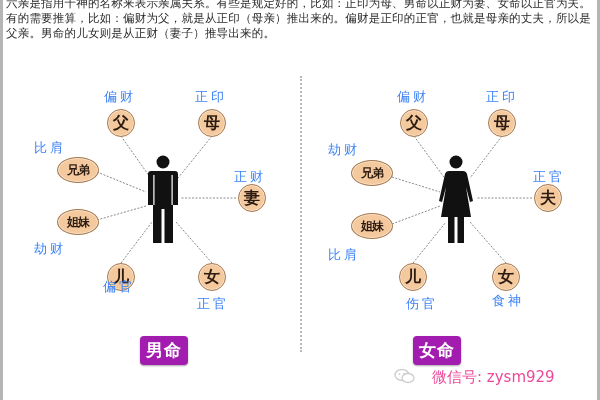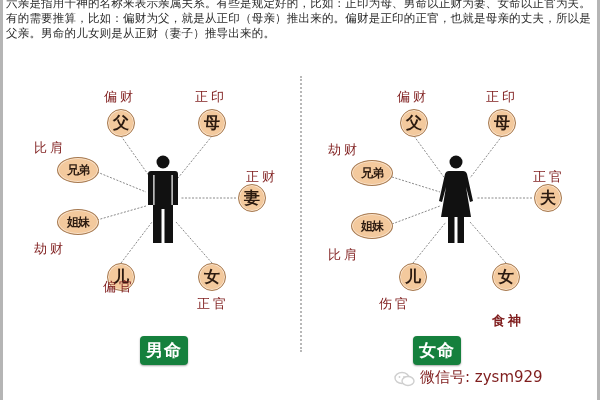--- a/index.html
+++ b/index.html
@@ -34,39 +34,39 @@
       box-shadow: 0 0 0 1px #f9e3cc inset;
       display: flex; align-items: center; justify-content: center;
       color: #2b1a10; font-weight: bold;
       font-size: 16px;
       box-sizing: border-box;
     }
     .node.wide { font-size: 12px; letter-spacing: -1px; }
     .lbl {
       position: absolute;
       font-family: "DejaVu Serif", "Liberation Serif", serif;
-      font-size: 13px; color: #7f1d1d;
+      font-size: 13px; color: #3b82f6;
       letter-spacing: 3px;
       white-space: nowrap;
     }
     .badge {
       position: absolute;
-      background: #15803d;
+      background: #a21caf;
       color: #fff;
       font-weight: bold;
       font-size: 17px;
       border-radius: 4px;
       padding: 3px 6px;
       letter-spacing: 1px;
       box-shadow: 0 1px 2px rgba(0,0,0,0.35);
     }
     .watermark {
       position: absolute; left: 394px; top: 368px;
-      color: #7f1d1d; font-size: 15px;
-      display: flex; align-items: flex-end; gap: 4px;
+      color: #ec4899; font-size: 15px;
+      display: flex; align-items: flex-start; gap: 16px;
       white-space: nowrap;
     }
     .wm-icon {
       display: inline-block; width: 22px; height: 16px; position: relative;
     }
   </style>
 </head>
 <body>
 
 <div class="frame"></div>
@@ -111,21 +111,21 @@
 
 <div class="lbl" style="left:104px;top:88px;">偏财</div>
 <div class="node" style="left:107px;top:109px;width:28px;height:28px;">父</div>
 
 <div class="lbl" style="left:195px;top:88px;">正印</div>
 <div class="node" style="left:198px;top:109px;width:28px;height:28px;">母</div>
 
 <div class="lbl" style="left:34px;top:139px;">比肩</div>
 <div class="node wide" style="left:57px;top:157px;width:42px;height:26px;">兄弟</div>
 
-<div class="lbl" style="left:246px;top:168px;">正财</div>
+<div class="lbl" style="left:234px;top:168px;">正财</div>
 <div class="node" style="left:238px;top:184px;width:28px;height:28px;">妻</div>
 
 <div class="node wide" style="left:57px;top:209px;width:42px;height:26px;">姐妹</div>
 <div class="lbl" style="left:34px;top:240px;">劫财</div>
 
 <div class="node" style="left:107px;top:263px;width:28px;height:28px;">儿</div>
 <div class="lbl" style="left:103px;top:278px;">偏官</div>
 
 <div class="node" style="left:198px;top:263px;width:28px;height:28px;">女</div>
 <div class="lbl" style="left:197px;top:295px;">正官</div>
@@ -141,24 +141,24 @@
 <div class="lbl" style="left:328px;top:141px;">劫财</div>
 <div class="node wide" style="left:351px;top:160px;width:42px;height:26px;">兄弟</div>
 
 <div class="lbl" style="left:533px;top:168px;">正官</div>
 <div class="node" style="left:534px;top:184px;width:28px;height:28px;">夫</div>
 
 <div class="node wide" style="left:351px;top:213px;width:42px;height:26px;">姐妹</div>
 <div class="lbl" style="left:328px;top:246px;">比肩</div>
 
 <div class="node" style="left:399px;top:263px;width:28px;height:28px;">儿</div>
-<div class="lbl" style="left:379px;top:295px;">伤官</div>
+<div class="lbl" style="left:406px;top:295px;">伤官</div>
 
 <div class="node" style="left:492px;top:263px;width:28px;height:28px;">女</div>
-<div class="lbl" style="left:492px;top:312px;font-weight:bold;">食神</div>
+<div class="lbl" style="left:492px;top:292px;">食神</div>
 
 <div class="badge" style="left:413px;top:336px;">女命</div>
 
 <div class="watermark">
   <span class="wm-icon">
     <svg width="22" height="16" viewBox="0 0 22 16">
       <ellipse cx="8" cy="7" rx="7" ry="5.5" fill="none" stroke="#cfcfcf" stroke-width="1.4"></ellipse>
       <ellipse cx="14" cy="10" rx="6" ry="4.5" fill="#fff" stroke="#cfcfcf" stroke-width="1.4"></ellipse>
       <circle cx="5.5" cy="6" r="0.9" fill="#cfcfcf"></circle>
       <circle cx="10" cy="6" r="0.9" fill="#cfcfcf"></circle>

